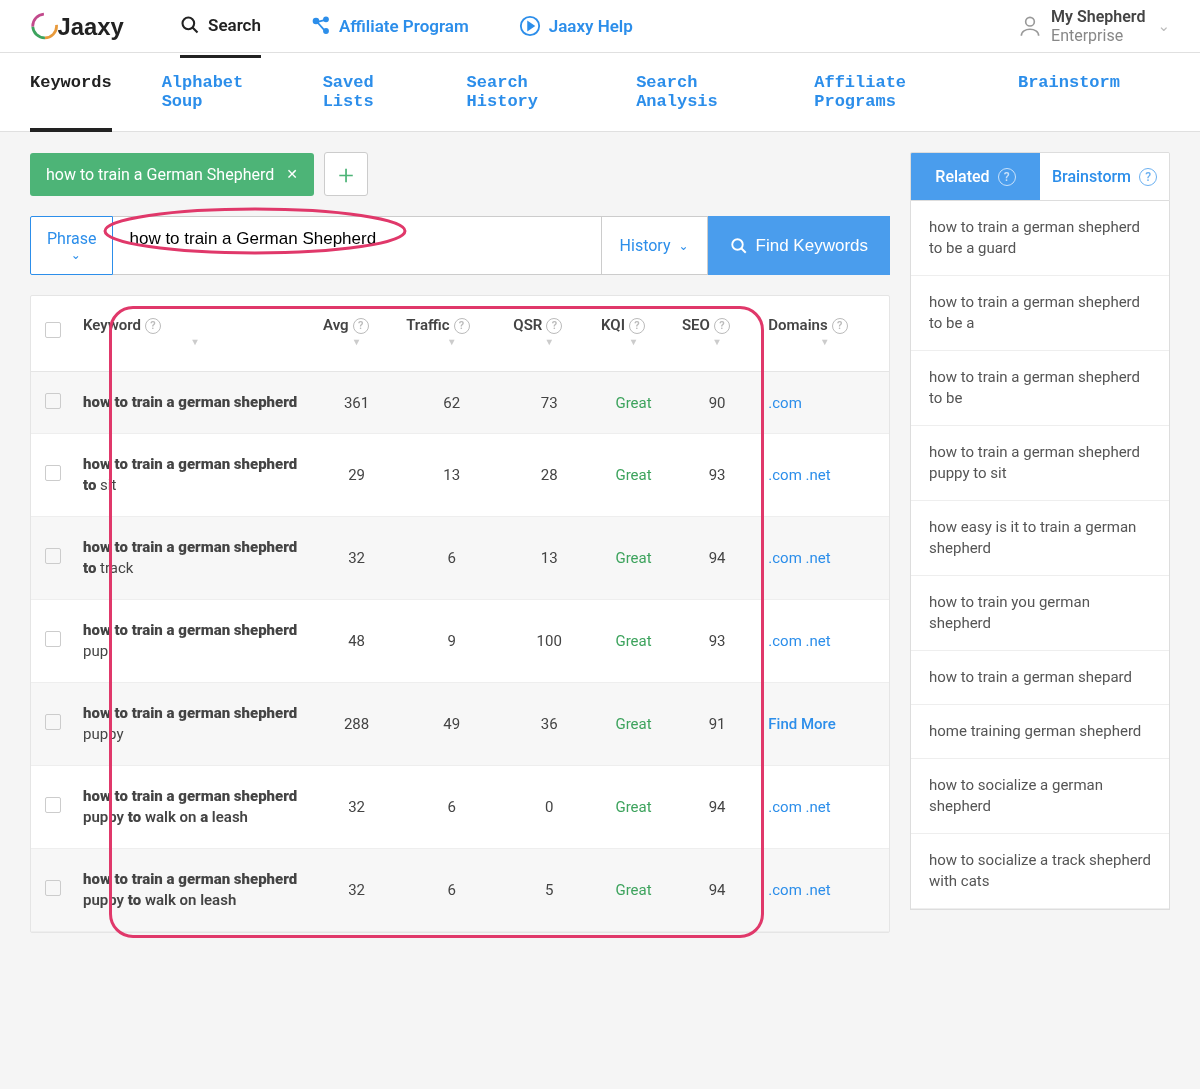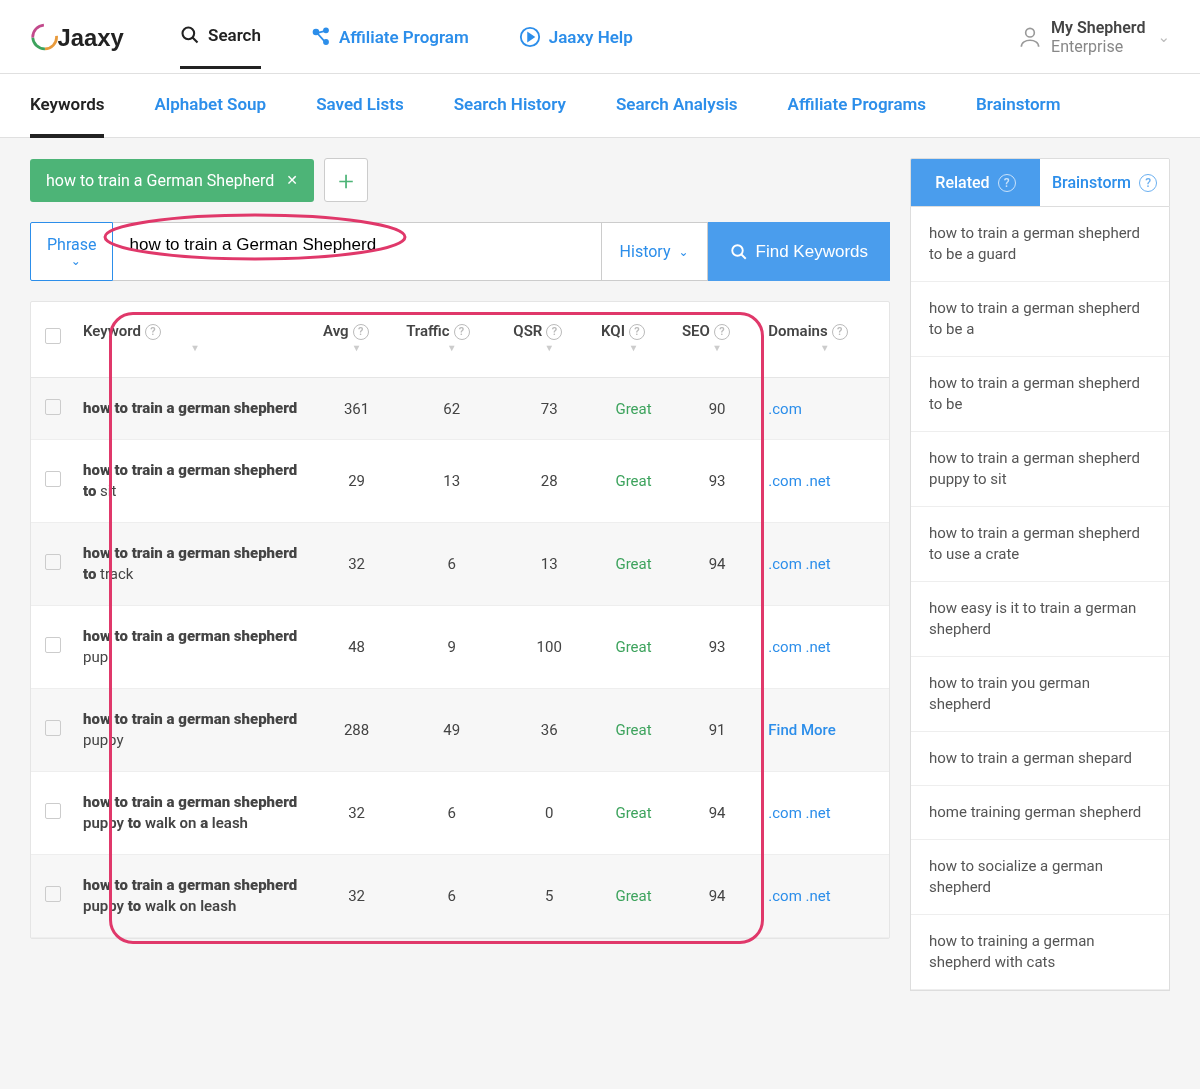--- a/index.html
+++ b/index.html
@@ -1,30 +1,30 @@
 <!DOCTYPE html>
 <html><head>
 <meta charset="utf-8">
 <style>
 * { box-sizing: border-box; margin: 0; padding: 0; }
 body { font-family: -apple-system, BlinkMacSystemFont, "Segoe UI", Roboto, Arial, sans-serif; background: #f5f5f5; color: #333; width: 1200px; }
-.topbar { background: #fff; border-bottom: 1px solid #e0e0e0; display: flex; align-items: center; height: 74px; padding: 0 30px; }
+.topbar { background: #fff; border-bottom: 1px solid #e0e0e0; display: flex; align-items: center; height: 53px; padding: 0 30px; }
 .logo { display: flex; align-items: center; margin-right: 40px; }
 .logo svg { width: 110px; height: 40px; }
 .nav-main { display: flex; align-items: center; flex: 1; }
 .nav-main .nav-item { display: flex; align-items: center; margin-right: 50px; font-size: 17px; font-weight: 600; color: #2C8EEA; cursor: pointer; height: 64px; }
 .nav-main .nav-item.active { color: #222; border-bottom: 3px solid #222; }
 .nav-main .nav-item .icon { margin-right: 8px; display: inline-flex; }
 .account { display: flex; align-items: center; color: #666; font-size: 15px; }
 .account .info { margin-left: 8px; }
 .account .name { font-weight: 600; font-size: 16px; color: #444; }
 .account .plan { font-size: 16px; color: #888; }
 .account .chev { margin-left: 12px; color: #bbb; }
 
-.tabs-bar { background: #fff; border-bottom: 1px solid #e0e0e0; padding: 0 30px; display: flex; }
+.tabs-bar { background: #fff; border-bottom: 1px solid #e0e0e0; padding: 0 30px; display: flex; font-family: Liberation Mono, monospace; }
 .tabs-bar .tab { padding: 20px 0; margin-right: 50px; font-size: 17px; font-weight: 600; color: #2C8EEA; cursor: pointer; }
 .tabs-bar .tab.active { color: #222; border-bottom: 4px solid #222; margin-bottom: -1px; }
 
 .content { padding: 20px 30px; display: flex; gap: 20px; }
 .left { flex: 1; min-width: 0; }
 .right { width: 260px; }
 
 .chips { display: flex; align-items: center; margin-bottom: 20px; }
 .chip { background: #4DB477; color: #fff; padding: 12px 16px; border-radius: 3px; display: inline-flex; align-items: center; font-size: 16px; margin-right: 10px; }
 .chip .close { margin-left: 12px; font-size: 14px; cursor: pointer; }
@@ -271,22 +271,21 @@
       <div class="side-tab">
         <span>Brainstorm</span>
           <span class="help">?</span>
       </div>
     </div>
     <div class="side-list" id="side-list">
         <div class="item">how to train a german shepherd to be a guard</div>
         <div class="item">how to train a german shepherd to be a</div>
         <div class="item">how to train a german shepherd to be</div>
         <div class="item">how to train a german shepherd puppy to sit</div>
-        <div class="item">how to train a german shepherd to use a crate</div>
         <div class="item">how easy is it to train a german shepherd</div>
         <div class="item">how to train you german shepherd</div>
         <div class="item">how to train a german shepard</div>
         <div class="item">home training german shepherd</div>
         <div class="item">how to socialize a german shepherd</div>
-        <div class="item">how to training a german shepherd with cats</div>
+        <div class="item">how to socialize a track shepherd with cats</div>
       </div>
   </div>
 </div>
 
 </body></html>

